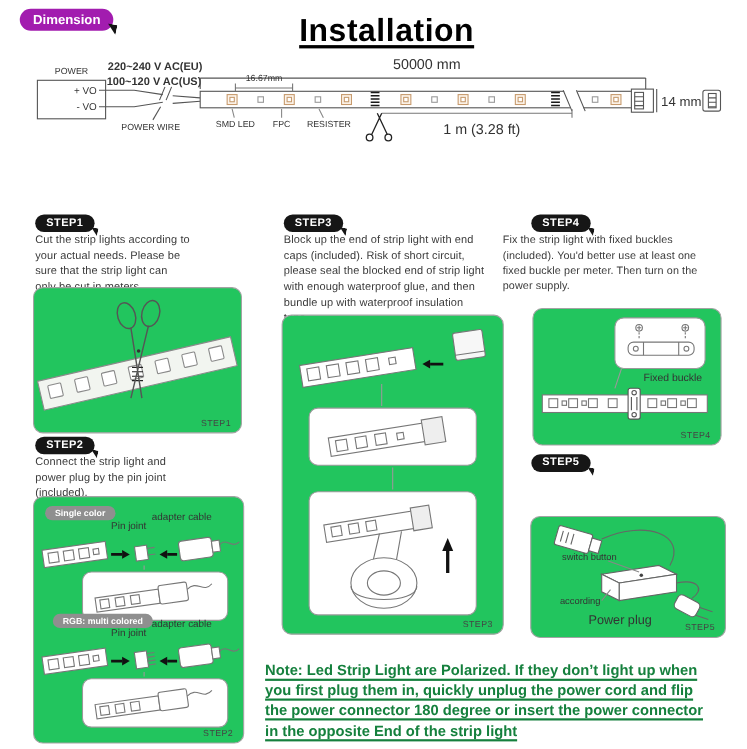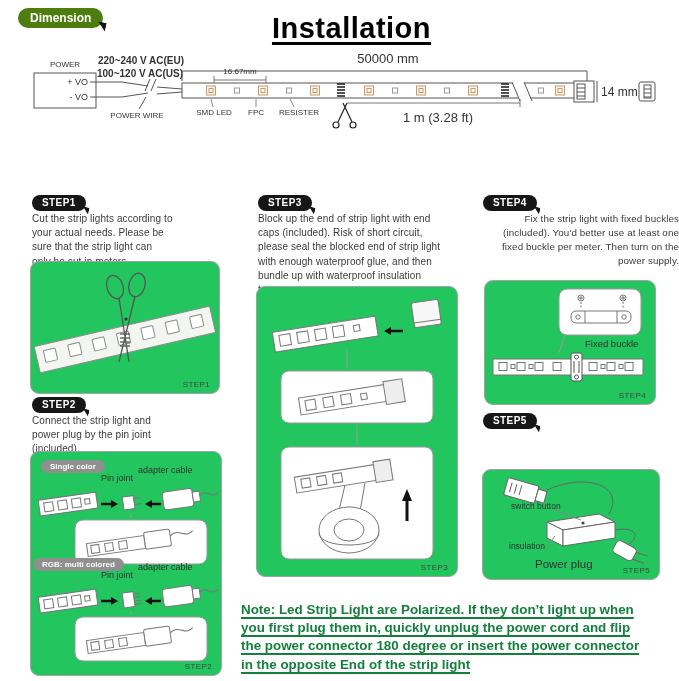--- a/index.html
+++ b/index.html
@@ -1,19 +1,19 @@
 <!DOCTYPE html>
 <html><head>
 <meta charset="utf-8">
 <style>
   html,body{margin:0;padding:0;background:#fff;}
   .page{position:relative;width:679px;height:681px;background:#fff;overflow:hidden;
         font-family:"Liberation Sans",sans-serif;color:#333;}
   
-  .bubble{position:absolute;background:#4d7c0f;color:#fff;font-weight:bold;
+  .bubble{position:absolute;background:#a21caf;color:#fff;font-weight:bold;
           border-radius:11px;padding:4px 12px;font-size:12px;line-height:1;}
   .bubble::after{content:"";position:absolute;right:-3px;bottom:-3px;width:9px;height:9px;
           background:#141414;clip-path:polygon(0 0,100% 0,100% 100%);transform:rotate(12deg);}
   .step-pill{position:absolute;background:#161616;color:#fff;font-weight:bold;
           border-radius:9px;padding:3px 10px;font-size:10px;line-height:1;letter-spacing:.4px;}
   .step-pill::after{content:"";position:absolute;right:-3px;bottom:-3px;width:7px;height:7px;
           background:#161616;clip-path:polygon(0 0,100% 0,100% 100%);transform:rotate(12deg);}
   .gray-pill{position:absolute;background:#8f8f8f;color:#fff;font-weight:bold;
           border-radius:8px;padding:2.5px 9px;font-size:8px;line-height:1;}
   .title{position:absolute;top:0;left:50%;transform:translateX(-50%);margin:12px;
@@ -249,21 +249,21 @@
             <rect x="74" y="86.5" width="8" height="8"></rect>
             <rect x="88" y="86.5" width="8" height="8"></rect>
           <rect x="114" y="81" width="26" height="17" rx="2"></rect>
           <path d="M140 88 C150 80 154 94 163 86" fill="none"></path>
         </g>
       </g>
     </svg>
     <div class="gray-pill" style="left:10px;top:8px;">Single color</div>
     <div class="lbl" style="left:70px;top:21px;">Pin joint</div>
     <div class="lbl" style="left:107px;top:13px;">adapter cable</div>
-    <div class="gray-pill" style="left:2px;top:106px;">RGB: multi colored</div>
+    <div class="gray-pill" style="left:17px;top:106px;">RGB: multi colored</div>
     <div class="lbl" style="left:70px;top:118px;">Pin joint</div>
     <div class="lbl" style="left:107px;top:110px;">adapter cable</div>
     <div class="corner">STEP2</div>
   </div>
 
   <div class="step-pill" style="left:258px;top:195px;">
     <span>STEP3</span>
   </div>
   <div class="step-text" style="left:258px;top:212px;width:212px;">Block up the end of strip light with end
 caps (included). Risk of short circuit,
@@ -314,21 +314,21 @@
       </g>
       <path d="M150 234 V212" stroke="#111" stroke-width="3"></path>
         <polygon points="145,214 150,202 155,214" fill="#111"></polygon>
     </svg>
     <div class="corner">STEP3</div>
   </div>
 
   <div class="step-pill" style="left:483px;top:195px;">
     <span>STEP4</span>
   </div>
-  <div class="step-text tight" style="left:483px;top:212px;width:196px;text-align:right;">Fix the strip light with fixed buckles
+  <div class="step-text tight" style="left:457px;top:212px;width:196px;">Fix the strip light with fixed buckles
 (included). You'd better use at least one
 fixed buckle per meter. Then turn on the
 power supply.</div>
   <div class="step-box" style="left:484px;top:280px;width:170px;height:123px;">
     <svg width="170" height="123" viewBox="0 0 170 123">
       <rect x="74" y="8" width="82" height="46" rx="8" stroke="#999" fill="#fff"></rect>
       <g stroke="#777" fill="none">
         <circle cx="96" cy="17" r="3"></circle>
           <path d="M94 17 H98 M96 15 V19"></path>
         <circle cx="138" cy="17" r="3"></circle>
@@ -385,21 +385,21 @@
         <circle cx="100" cy="53" r="1.6" fill="#444" stroke="none"></circle>
       </g>
       <path d="M132 60 C 152 56, 158 66, 146 74" stroke="#666" fill="none"></path>
       <g transform="rotate(28 142 82)" stroke="#666" fill="#fff">
         <rect x="130" y="74" width="22" height="14" rx="4"></rect>
         <path d="M152 77 L164 75 M152 85 L164 83" fill="none"></path>
       </g>
       <path d="M70 40 L98 50 M64 76 L72 66" stroke="#888"></path>
     </svg>
     <div class="lbl" style="left:28px;top:31px;font-size:8.5px;">switch button</div>
-    <div class="lbl" style="left:26px;top:71px;font-size:8.5px;">insulation</div>
+    <div class="lbl" style="left:26px;top:71px;font-size:8.5px;">according</div>
     <div class="lbl-big" style="left:52px;top:88px;">Power plug</div>
     <div class="corner">STEP5</div>
   </div>
 
   <div class="note">Note: Led Strip Light are Polarized. If they don’t light up when
 you first plug them in, quickly unplug the power cord and flip
 the power connector 180 degree or insert the power connector
 in the opposite End of the strip light</div>
 
 </div>

